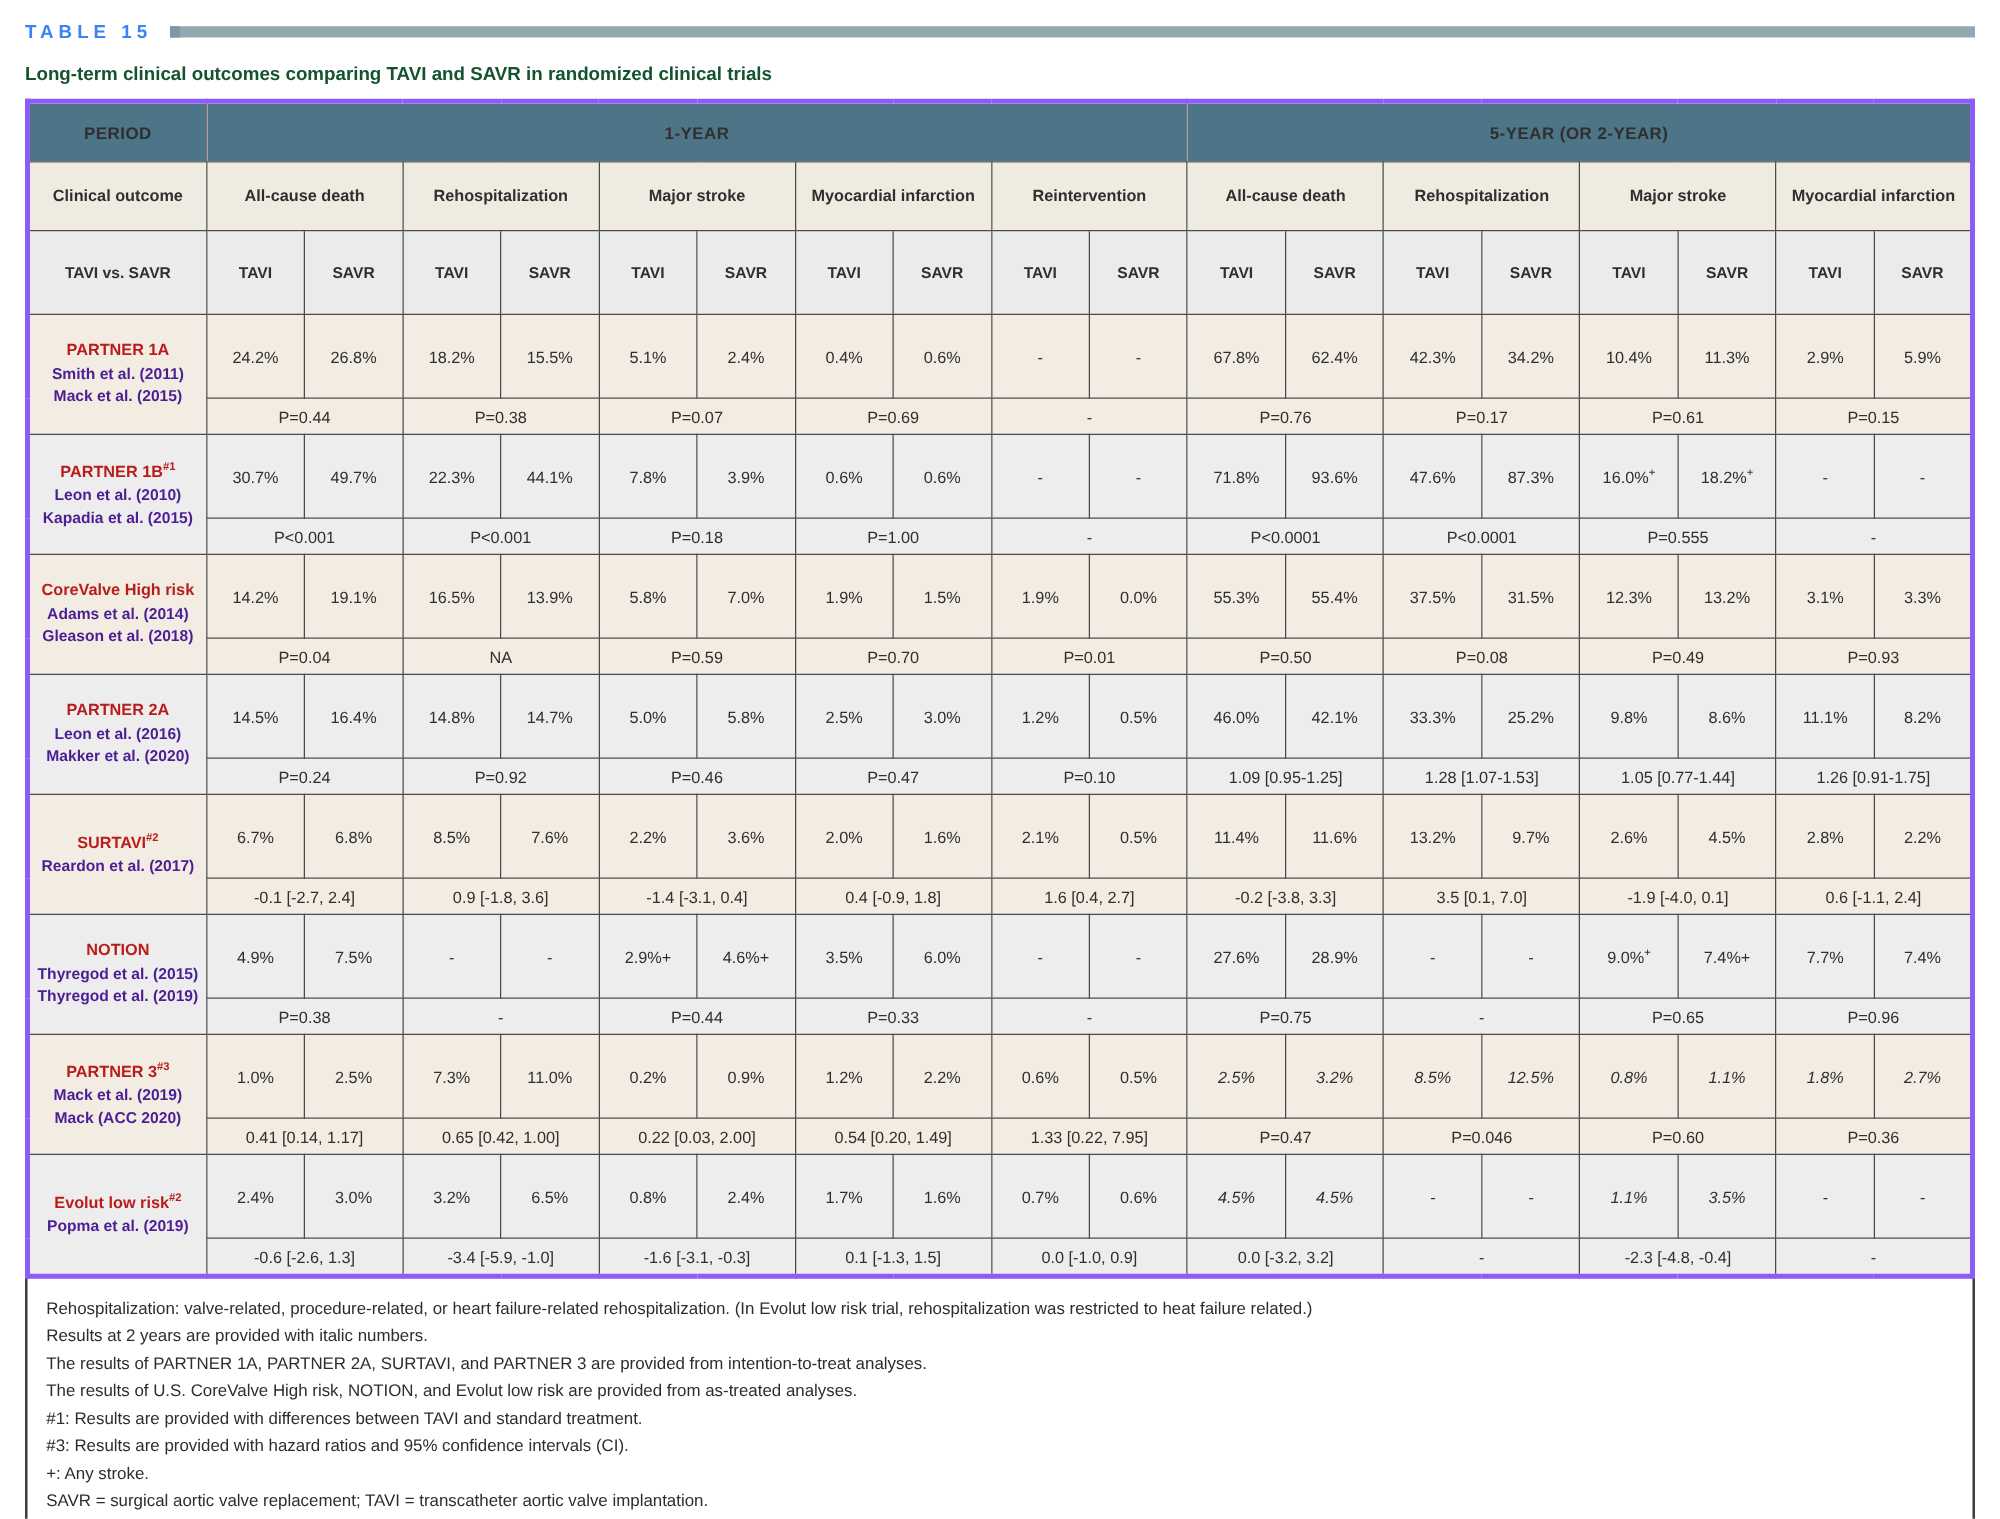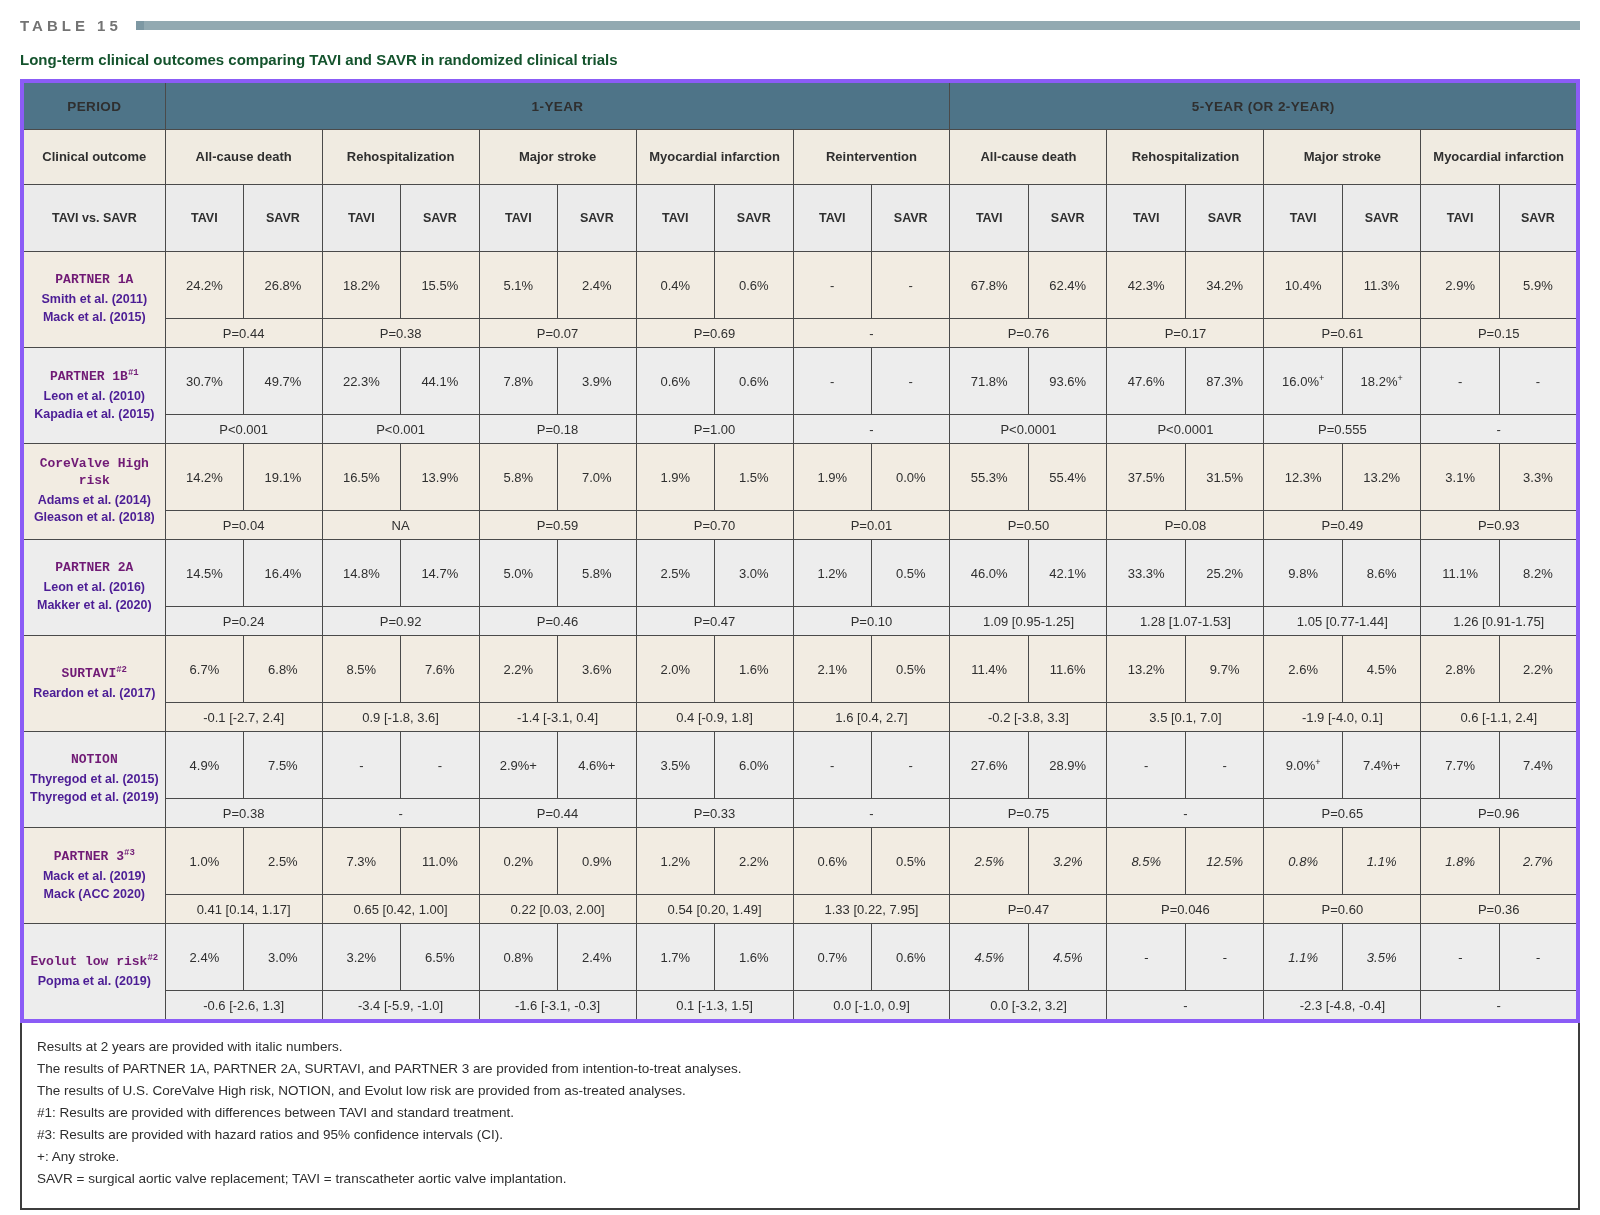--- a/index.html
+++ b/index.html
@@ -1,34 +1,34 @@
 <!DOCTYPE html>
 <html><head>
 <meta charset="utf-8">
 <style>
   html,body{margin:0;padding:0;background:#fff;}
   body{width:1600px;height:1215px;font-family:"Liberation Sans",sans-serif;-webkit-font-smoothing:antialiased;}
   .page{padding:10px 20px 0 20px;}
 
   .tag-row{display:flex;align-items:center;margin-top:6px;height:18px;}
-  .tag-text{color:#737373;font-size:15px;font-weight:600;letter-spacing:4px;white-space:nowrap;text-align:center;}
+  .tag-text{color:#3b82f6;font-size:15px;font-weight:600;letter-spacing:4px;white-space:nowrap;text-align:center;}
   .tag-bar{flex:1;height:9px;background:#92a9b1;margin-left:14px;position:relative;}
   .tag-bar::before{content:"";position:absolute;left:0;top:0;bottom:0;width:8px;background:#7d98a3;}
 
   .title{font-weight:bold;font-size:15px;color:#14532d;margin:17px 0 11px 0;}
 
   #outcomes-table{width:100%;border-collapse:collapse;table-layout:fixed;border:4px solid #8b5cf6;}
   #outcomes-table th,#outcomes-table td{border:1px solid #4a4a4a;padding:2px 3px;text-align:center;vertical-align:middle;overflow:hidden;color:#2f2f2f;}
 
   .h-teal{background:#4e7488;color:#fff;font-weight:bold;font-size:13.5px;height:42px;letter-spacing:0.4px;}
   .h-outcome{background:#f0ebe1;font-weight:bold;font-size:13px;height:50px;color:#1d1d1d;line-height:1.25;margin-top:39px;}
   .h-vs{background:#ebebeb;font-weight:bold;font-size:12.5px;height:62px;color:#1d1d1d;}
 
   .trial-label{padding:6px 4px;}
-  .trial-name{font-weight:bold;font-size:13px;color:#701a75;line-height:1.3;font-family:Liberation Mono, monospace;}
+  .trial-name{font-weight:bold;font-size:13px;color:#b91c1c;line-height:1.3;}
   .trial-name sup{font-size:9px;font-weight:bold;}
   .trial-refs{font-size:12.5px;color:#4c1d95;line-height:1.42;margin-top:2px;}
 
   .value-row td{height:62px;font-size:13px;color:#333;}
   .stat-row td{height:24px;font-size:13px;color:#333;}
   .value-row th,.value-row td{border-top:2px solid #3d3d3d;}
   td sup{font-size:9px;}
   .italic{font-style:italic;}
 
   .bg-cream th,.bg-cream td{background:#f2ece2;}
@@ -411,20 +411,21 @@
           <td class="stat" colspan="2">0.0 [-1.0, 0.9]</td>
           <td class="stat" colspan="2">0.0 [-3.2, 3.2]</td>
           <td class="stat" colspan="2">-</td>
           <td class="stat" colspan="2">-2.3 [-4.8, -0.4]</td>
           <td class="stat" colspan="2">-</td>
         </tr>
       </tbody>
   </table>
 
   <div class="footnotes">
+    <div class="fn">Rehospitalization: valve-related, procedure-related, or heart failure-related rehospitalization. (In Evolut low risk trial, rehospitalization was restricted to heat failure related.)</div>
     <div class="fn">Results at 2 years are provided with italic numbers.</div>
     <div class="fn">The results of PARTNER 1A, PARTNER 2A, SURTAVI, and PARTNER 3 are provided from intention-to-treat analyses.</div>
     <div class="fn">The results of U.S. CoreValve High risk, NOTION, and Evolut low risk are provided from as-treated analyses.</div>
     <div class="fn">#1:  Results are provided with differences between TAVI and standard treatment.</div>
     <div class="fn">#3: Results are provided with hazard ratios and 95% confidence intervals (CI).</div>
     <div class="fn">+: Any stroke.</div>
     <div class="fn">SAVR = surgical aortic valve replacement; TAVI = transcatheter aortic valve implantation.</div>
   </div>
 
 </div>

